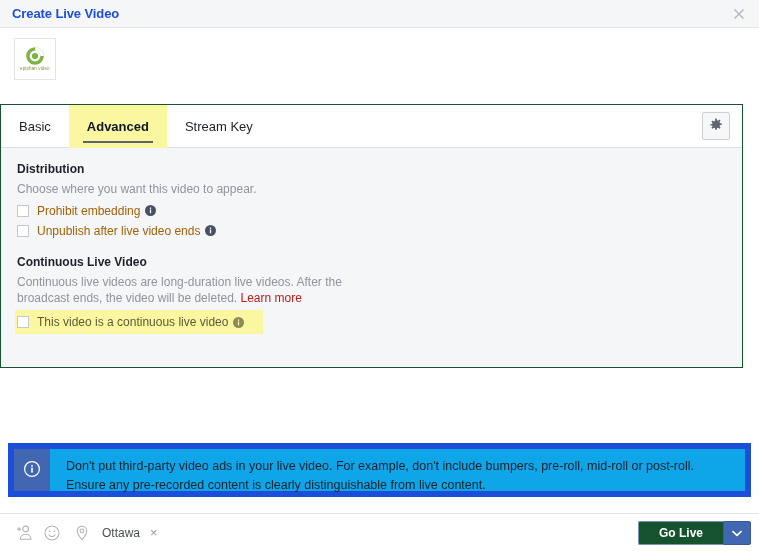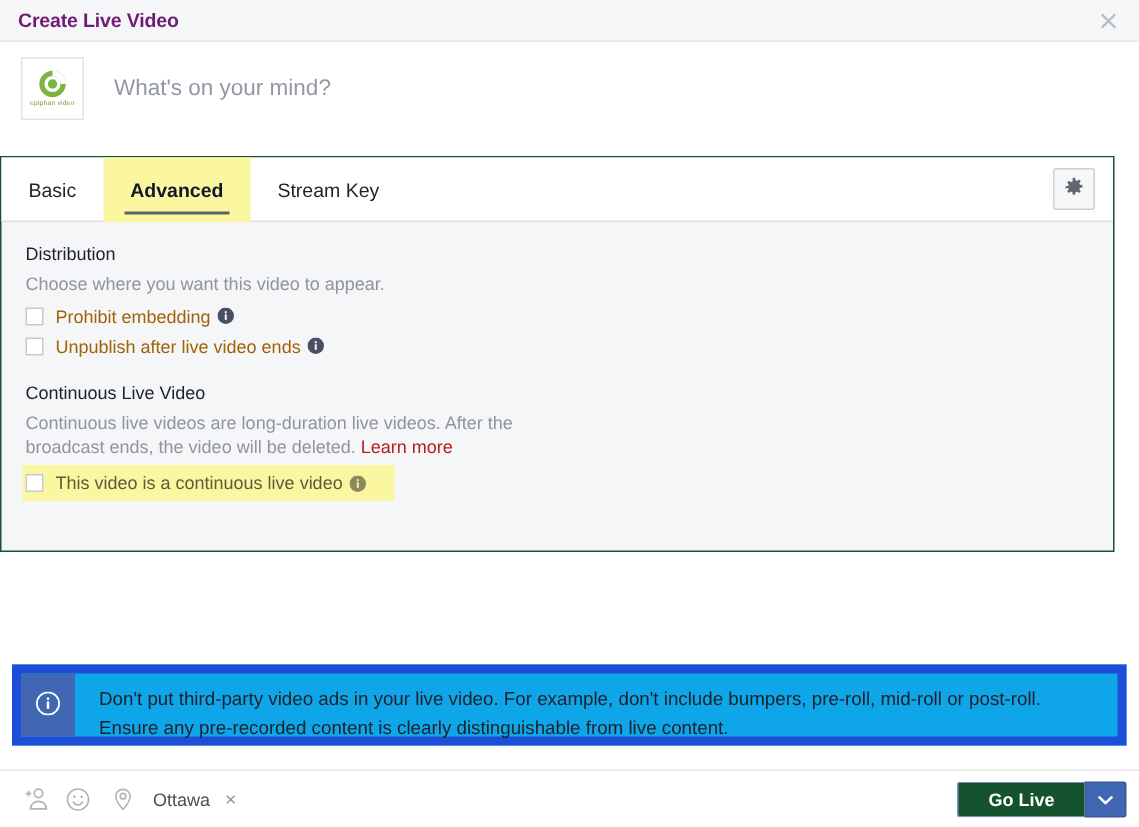--- a/index.html
+++ b/index.html
@@ -23,21 +23,21 @@
     background: #f5f6f7;
     border-bottom: 1px solid #e5e5e5;
     display: flex;
     align-items: center;
     padding: 0 10px 0 12px;
     box-sizing: border-box;
   }
   .dialog-title {
     font-size: 13px;
     font-weight: bold;
-    color: #701a75;
+    color: #1d4ed8;
     letter-spacing: -0.1px;
     flex: 1;
   }
   .close-btn {
     width: 20px;
     height: 20px;
     display: flex;
     align-items: center;
     justify-content: center;
     cursor: pointer;
@@ -142,21 +142,21 @@
     box-sizing: border-box;
     margin-right: 4px;
   }
 
   
   .panel-body {
     padding: 14px 0 0 16px;
   }
   .section-title {
     font-size: 12px;
-    font-weight: normal;
+    font-weight: bold;
     color: #1d2129;
     margin: 0 0 5px 0;
   }
   .section-desc {
     font-size: 12px;
     color: #90949c;
     line-height: 16px;
     margin: 0 0 4px 0;
     max-width: 340px;
   }
@@ -306,21 +306,20 @@
 <div class="composer">
   <div class="avatar">
     <svg class="avatar-mark" width="22" height="22" viewBox="0 0 22 22" aria-hidden="true">
       <path d="M11 2.2 A8.8 8.8 0 1 0 19.8 11 A8.8 8.8 0 0 0 11 2.2 Z
                M11 5.6 A5.4 5.4 0 1 1 5.6 11 A5.4 5.4 0 0 1 11 5.6 Z" fill="#7cb342" fill-rule="evenodd"></path>
       <path d="M11 5.6 A5.4 5.4 0 0 1 16.4 11 L19.8 11 A8.8 8.8 0 0 0 11 2.2 Z" fill="#ffffff"></path>
       <circle cx="11" cy="11" r="3.1" fill="#7cb342"></circle>
     </svg>
     <div class="avatar-word">epiphan video</div>
   </div>
-  <div class="composer-placeholder">What's on your mind?</div>
 </div>
 
 <div class="panel">
 
   <div class="tabbar">
     <div class="tab">
       <span>Basic</span>
     </div>
     <div class="tab highlighted">
       <span>Advanced</span>

